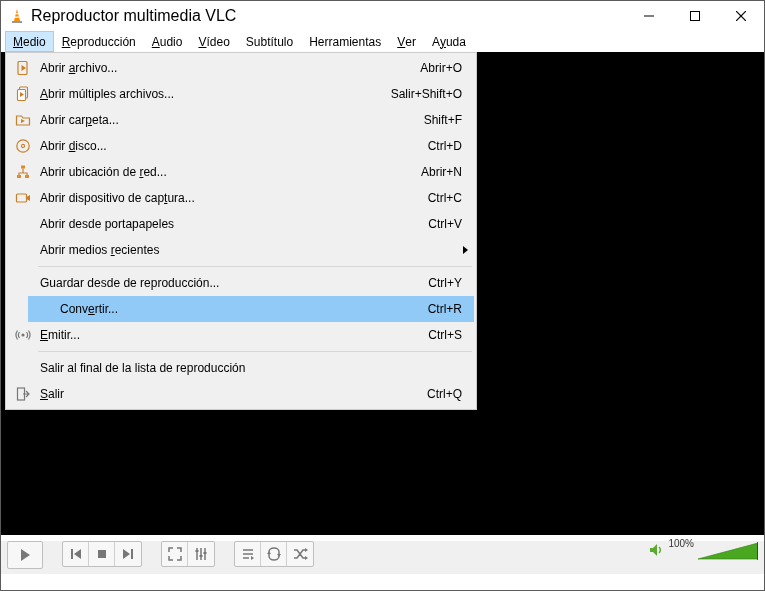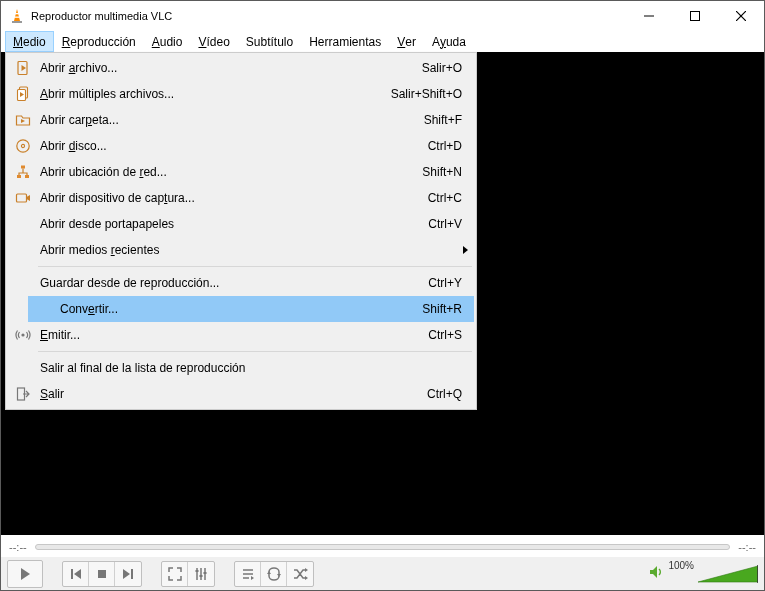--- a/index.html
+++ b/index.html
@@ -1,21 +1,21 @@
 <!DOCTYPE html>
 <html><head>
 <meta charset="utf-8">
 <style>
   * { box-sizing: border-box; margin: 0; padding: 0; font-family: "Segoe UI", Tahoma, sans-serif; font-size: 12px; }
   body { background: #fff; width: 765px; height: 591px; border: 1px solid #5a5a5a; position: relative; overflow: hidden; }
 
   
   .titlebar { height: 30px; display: flex; align-items: center; padding: 0 0 0 8px; background: #fff; }
   .titlebar .vlc-cone { width: 16px; height: 16px; margin-right: 6px; }
-  .titlebar .title-text { flex: 0 0 auto; font-size: 11px; }
+  .titlebar .title-text { flex: 0 0 auto; font-size: 16px; }
   .titlebar .spacer { flex: 1; }
   .win-btn { width: 46px; height: 30px; display: flex; align-items: center; justify-content: center; }
   .win-btn svg { width: 10px; height: 10px; }
 
   
   .menubar { height: 21px; display: flex; align-items: stretch; padding: 0 4px; background: #fff; border-bottom: 0; }
   .menubar .menu-item { padding: 2px 8px; display: flex; align-items: center; cursor: default; }
   .menubar .menu-item.active { background: #cce8ff; border: 1px solid #99d1ff; padding: 1px 7px; }
   .ul-char { text-decoration: underline; }
 
@@ -32,21 +32,21 @@
   
   .video-area { position: absolute; left: 0; top: 51px; right: 0; bottom: 55px; background: #000; display:flex; align-items:center; justify-content:center; }
   .video-area .big-cone svg { width: 110px; height: 120px; opacity:0.95; }
 
   
   .seek-row { position: absolute; left: 0; right: 0; bottom: 33px; height: 20px; display:flex; align-items:center; padding: 0 8px; gap:8px; background:#fff; }
   .time-text { font-size:11px; color:#666; }
   .seek-track { flex:1; height:6px; background: #e8e8e8; border:1px solid #c7c7c7; border-radius:3px;}
 
   
-  .controls { position:absolute; left:0; right:0; bottom:0; height:33px; background:#f0f0f0; display:flex; align-items:center; padding: 0 6px; gap:19px; }
+  .controls { position:absolute; left:0; right:0; bottom:16px; height:33px; background:#f0f0f0; display:flex; align-items:flex-start; padding: 0 6px; gap:19px; }
   .btn-group { display:flex; border:1px solid #bfbfbf; border-radius:2px; background:#f7f7f7; }
   .cbtn { width:26px; height:24px; display:flex; align-items:center; justify-content:center; border-right:1px solid #d0d0d0; }
   .cbtn:last-child { border-right:none; }
   .cbtn.big { width:34px; height:26px; }
   .controls .spacer { flex:1; }
   .vol-wrap { display:flex; align-items:center; gap:4px; }
   .vol-pct { font-size:10px; color:#333; position:relative; top:-8px; }
   .vol-tri { position:relative; width:60px; height:20px; }
   .vol-tri svg { width:60px; height:20px; }
 
@@ -110,21 +110,21 @@
 
 <div class="dropdown" id="dropdown">
     <div class="dd-item">
       <span class="dd-icon">
         <svg class="ico" viewBox="0 0 16 16">
           <rect x="3" y="1.5" width="9" height="13" rx="1" fill="none" stroke="#c9802a" stroke-width="1.2"></rect>
           <polygon points="6.5,5 11,8 6.5,11" fill="#c9802a"></polygon>
         </svg>
       </span>
       <span class="dd-label">Abrir <span class="ul-char">a</span>rchivo...</span>
-      <span class="dd-shortcut">Salir+O</span>
+      <span class="dd-shortcut">Abrir+O</span>
     </div>
     <div class="dd-item">
       <span class="dd-icon">
         <svg class="ico" viewBox="0 0 16 16">
           <rect x="4.5" y="1" width="8" height="11" rx="1" fill="none" stroke="#c9802a" stroke-width="1.1"></rect>
           <rect x="2.5" y="3.5" width="8" height="11" rx="1" fill="#fff" stroke="#c9802a" stroke-width="1.1"></rect>
           <polygon points="5,6 9,8.5 5,11" fill="#c9802a"></polygon>
         </svg>
       </span>
       <span class="dd-label"><span class="ul-char">A</span>brir múltiples archivos...</span>
@@ -153,21 +153,21 @@
     <div class="dd-item">
       <span class="dd-icon">
         <svg class="ico" viewBox="0 0 16 16">
           <rect x="6" y="1.5" width="4" height="3" fill="#e08a2e"></rect>
           <rect x="2" y="11" width="4" height="3" fill="#e08a2e"></rect>
           <rect x="10" y="11" width="4" height="3" fill="#e08a2e"></rect>
           <path d="M8 4.5v3M4 11v-2h8v2M8 7.5v1.5" stroke="#c9802a" stroke-width="1.2" fill="none"></path>
         </svg>
       </span>
       <span class="dd-label">Abrir ubicación de <span class="ul-char">r</span>ed...</span>
-      <span class="dd-shortcut">Shift+N</span>
+      <span class="dd-shortcut">Abrir+N</span>
     </div>
     <div class="dd-item">
       <span class="dd-icon">
         <svg class="ico" viewBox="0 0 16 16">
           <rect x="1.5" y="4" width="10" height="8" rx="1" fill="none" stroke="#c9802a" stroke-width="1.2"></rect>
           <polygon points="11.5,7 15,5 15,11 11.5,9" fill="#c9802a"></polygon>
         </svg>
       </span>
       <span class="dd-label">Abrir dispositivo de cap<span class="ul-char">t</span>ura...</span>
       <span class="dd-shortcut">Ctrl+C</span>
@@ -184,21 +184,21 @@
     </div>
     <div class="dd-sep"></div>
     <div class="dd-item">
       <span class="dd-icon"></span>
       <span class="dd-label">Guardar desde de reproducción...</span>
       <span class="dd-shortcut">Ctrl+Y</span>
     </div>
     <div class="dd-item highlight">
       <span class="dd-icon"></span>
       <span class="dd-label">Conv<span class="ul-char">e</span>rtir...</span>
-      <span class="dd-shortcut">Shift+R</span>
+      <span class="dd-shortcut">Ctrl+R</span>
     </div>
     <div class="dd-item">
       <span class="dd-icon">
         <svg class="ico" viewBox="0 0 16 16">
           <circle cx="8" cy="8" r="1.6" fill="#777"></circle>
           <path d="M4.5 5a5 5 0 0 0 0 6M11.5 5a5 5 0 0 1 0 6M2.5 3.5a8 8 0 0 0 0 9M13.5 3.5a8 8 0 0 1 0 9" stroke="#777" stroke-width="1.2" fill="none"></path>
         </svg>
       </span>
       <span class="dd-label"><span class="ul-char">E</span>mitir...</span>
       <span class="dd-shortcut">Ctrl+S</span>

